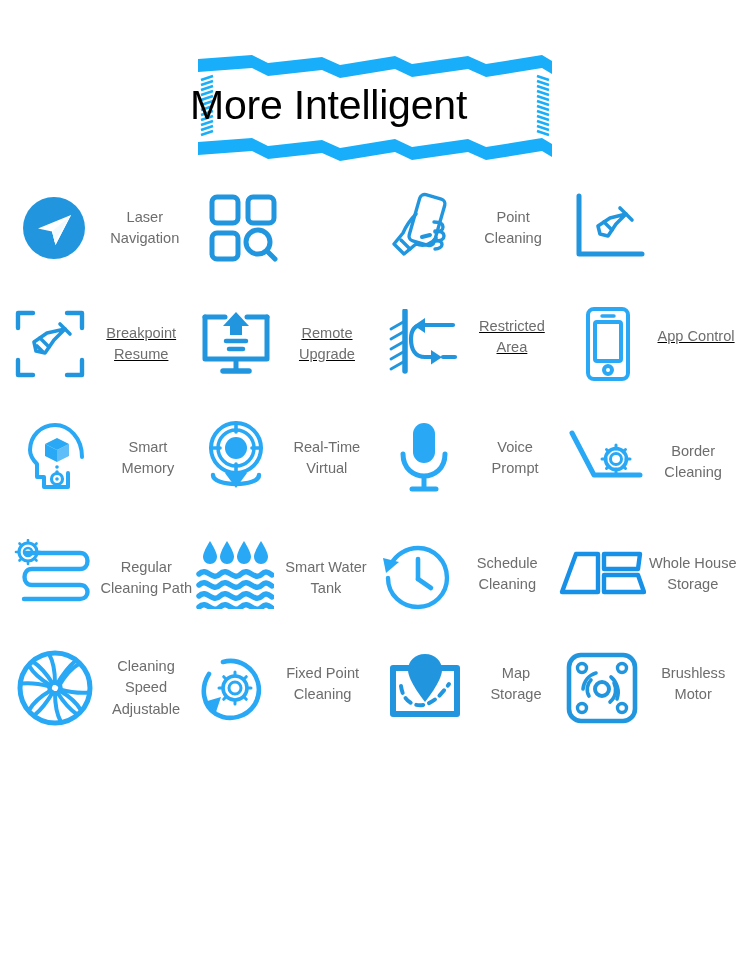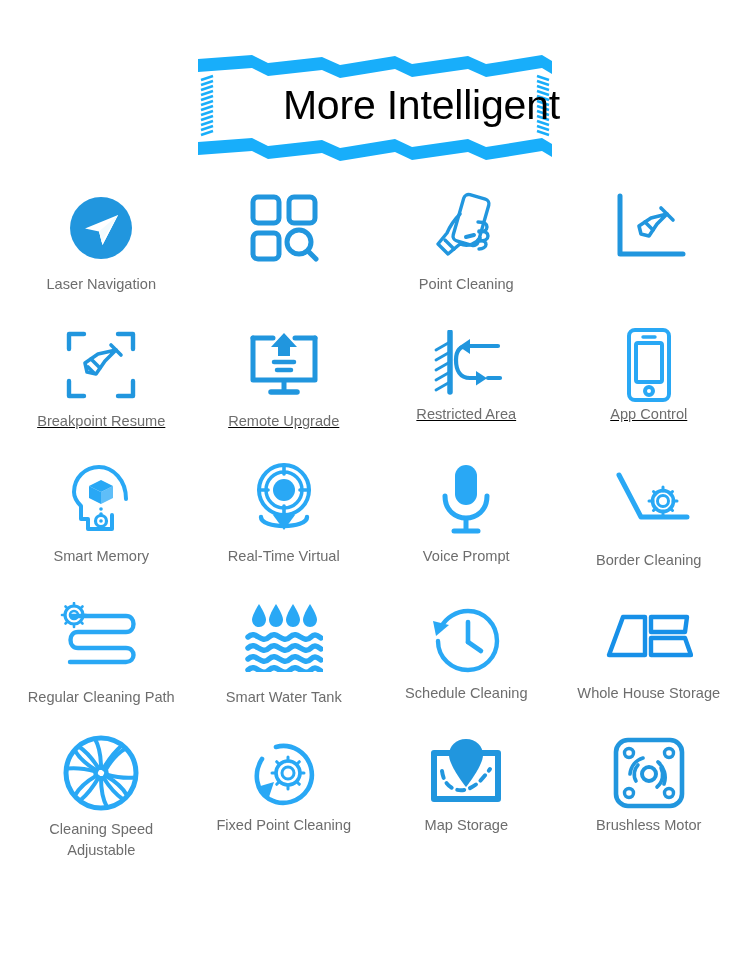--- a/index.html
+++ b/index.html
@@ -24,21 +24,21 @@
     align-items: center;
     justify-content: center;
     margin-top: 42px;
   }
   .banner {
     position: relative;
     width: 370px;
     height: 108px;
     display: flex;
     align-items: center;
-    justify-content: flex-end;
+    justify-content: flex-start;
   }
   .banner svg.ribbon {
     position: absolute;
     left: 0;
     top: 0;
     width: 370px;
     height: 108px;
   }
   .banner-title {
     position: relative;
@@ -59,21 +59,21 @@
     padding: 0 10px;
   }
   .row {
     display: flex;
     width: 730px;
     margin: 0 auto;
   }
   .cell {
     width: 182.5px;
     display: flex;
-    flex-direction: column;
+    flex-direction: row;
     align-items: center;
     box-sizing: border-box;
   }
   .icon-box {
     width: 100px;
     height: 92px;
     display: flex;
     align-items: center;
     justify-content: center;
   }

